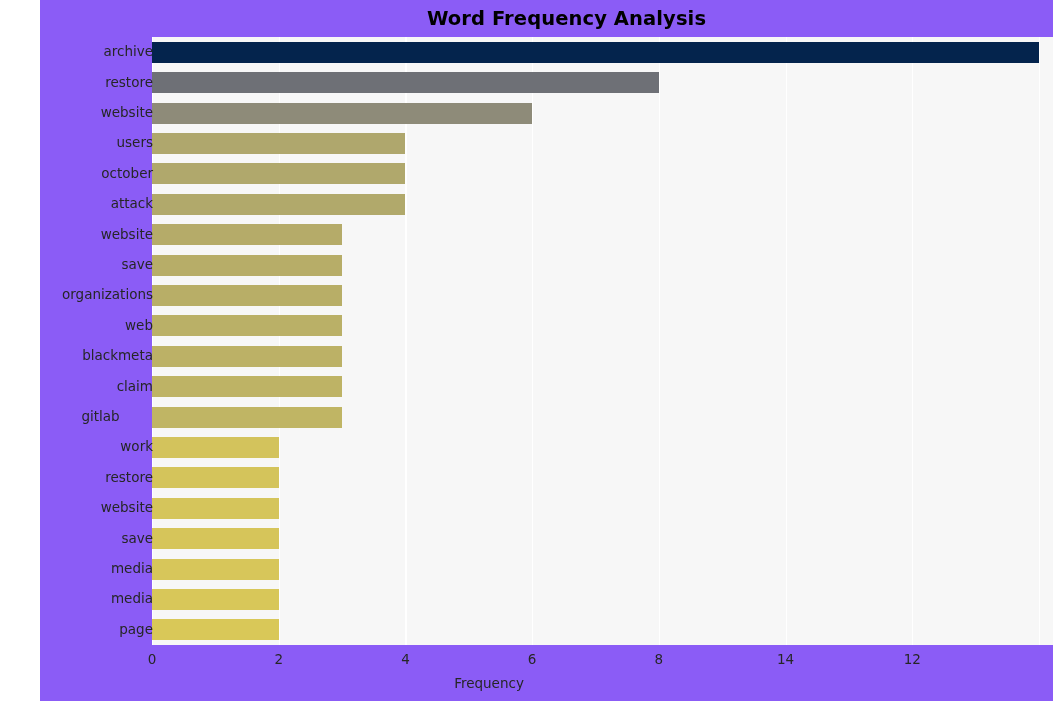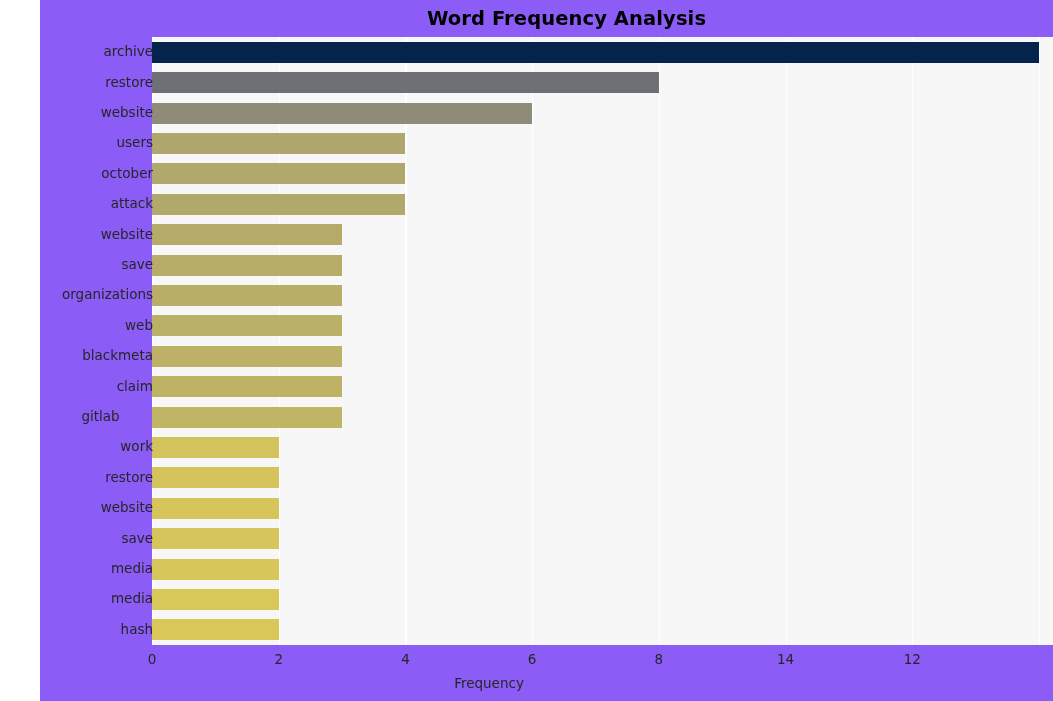--- a/index.html
+++ b/index.html
@@ -161,21 +161,21 @@
       <div class="y-label" style="top: 288.8px;">web</div>
       <div class="y-label" style="top: 319.2px;">blackmeta</div>
       <div class="y-label" style="top: 349.6px;">claim</div>
       <div class="y-label" style="top: 380px; text-align: center;">gitlab</div>
       <div class="y-label" style="top: 410.4px;">work</div>
       <div class="y-label" style="top: 440.8px;">restore</div>
       <div class="y-label" style="top: 471.2px;">website</div>
       <div class="y-label" style="top: 501.6px;">save</div>
       <div class="y-label" style="top: 532px;">media</div>
       <div class="y-label" style="top: 562.4px;">media</div>
-      <div class="y-label" style="top: 592.8px;">hash</div>
+      <div class="y-label" style="top: 592.8px;">page</div>
     </div>
 
   <div id="x-ticks">
       <div class="x-tick" style="left: 112px;">0</div>
       <div class="x-tick" style="left: 238.712px;">2</div>
       <div class="x-tick" style="left: 365.425px;">4</div>
       <div class="x-tick" style="left: 492.137px;">6</div>
       <div class="x-tick" style="left: 618.849px;">8</div>
       <div class="x-tick" style="left: 745.562px;">14</div>
       <div class="x-tick" style="left: 872.274px;">12</div>

